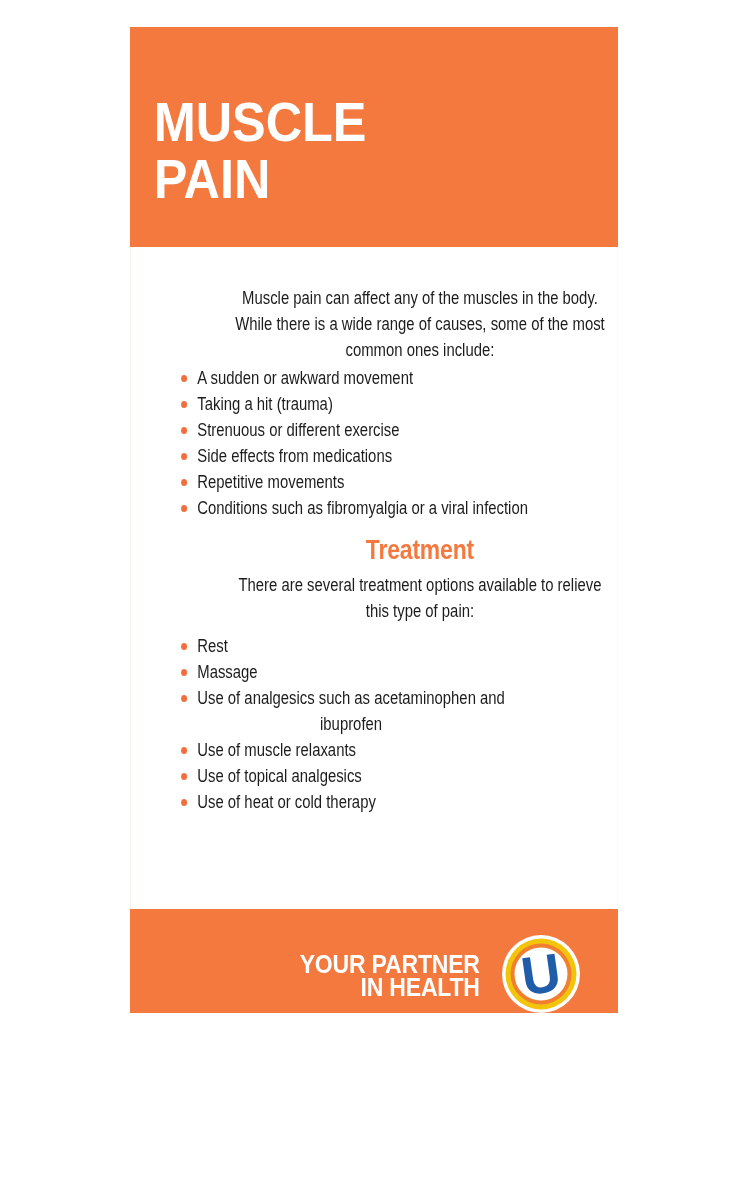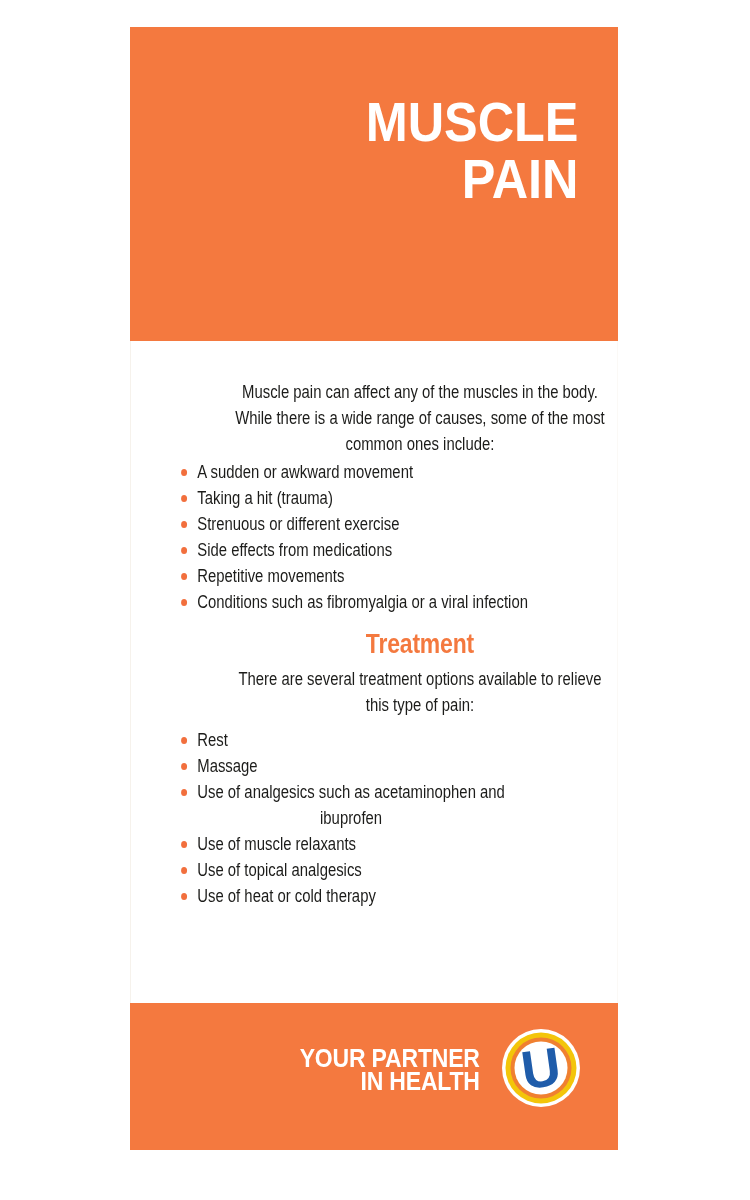--- a/index.html
+++ b/index.html
@@ -13,25 +13,24 @@
   }
   .card {
     position: absolute;
     left: 130px;
     top: 27px;
     width: 488px;
     height: 1123px;
   }
   
   .header-banner {
-    height: 314px;
+    height: 220px;
     background: #F4793F;
     box-sizing: border-box;
     padding: 66px 40px 0 0;
-    text-align: right;
   }
   .page-title {
     display: inline-block;
     transform: scaleX(0.90);
     transform-origin: right top;
     color: #ffffff;
     font-weight: bold;
     font-size: 56px;
     line-height: 57px;
     letter-spacing: 0;
@@ -72,21 +71,21 @@
     font-weight: bold;
     font-size: 27px;
     line-height: 30px;
     margin-top: 14px;
     letter-spacing: -0.2px;
   }
   .para2 { margin-top: 7px; }
   .blist2 { margin-top: 9px; }
   
   .footer-banner {
-    height: 147px;
+    height: 104px;
     background: #F4793F;
     position: relative;
   }
   .tagline {
     position: absolute;
     top: 44px;
     right: 138px;
     text-align: right;
     color: #ffffff;
     font-weight: bold;

